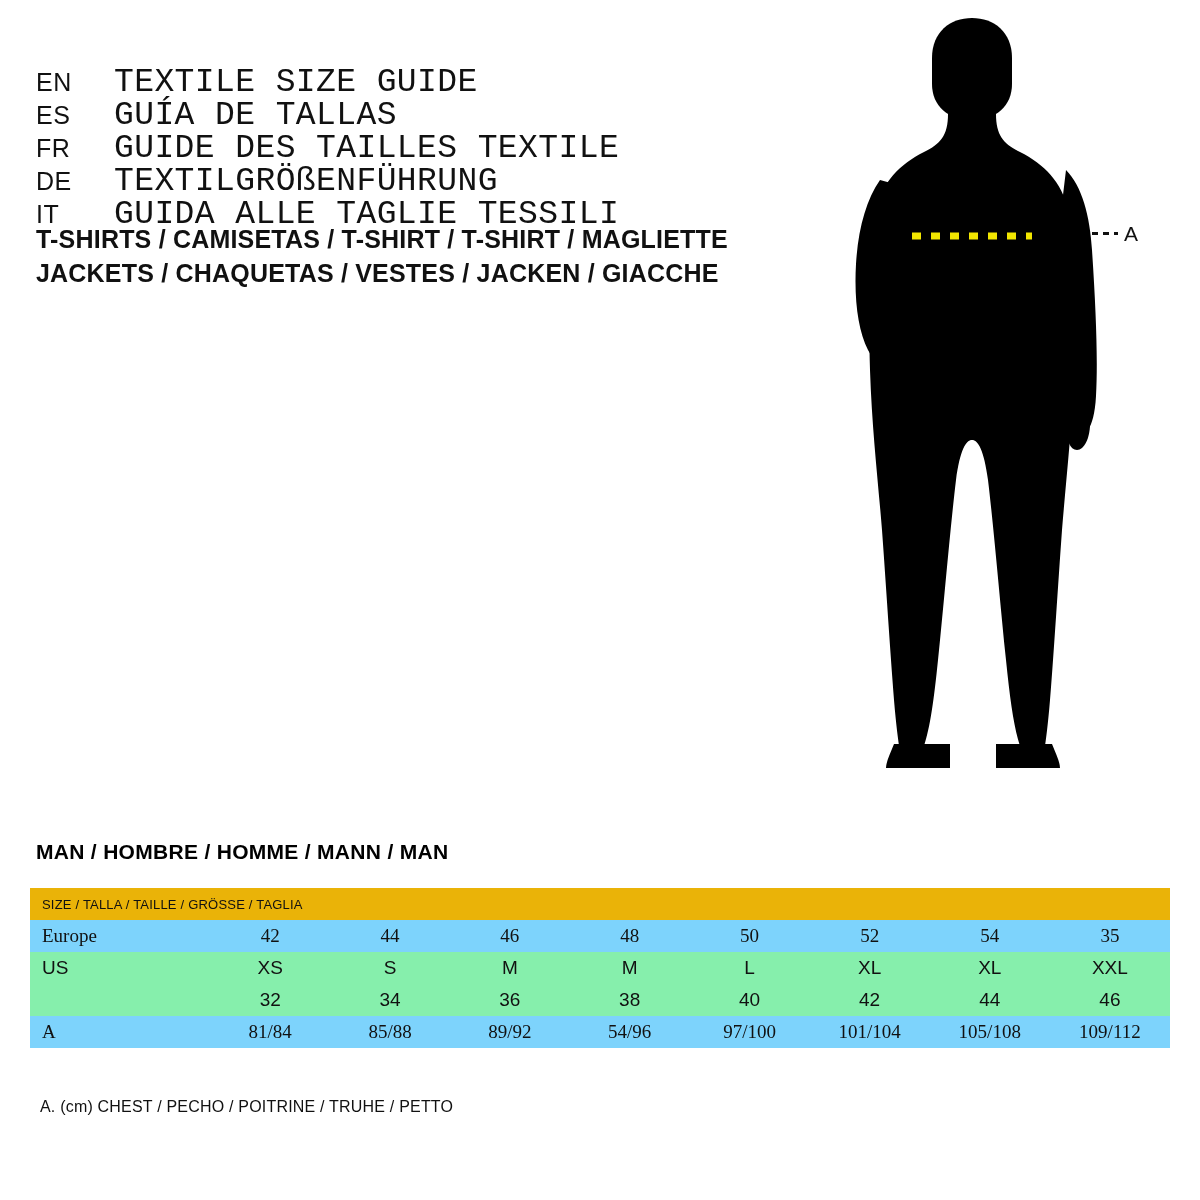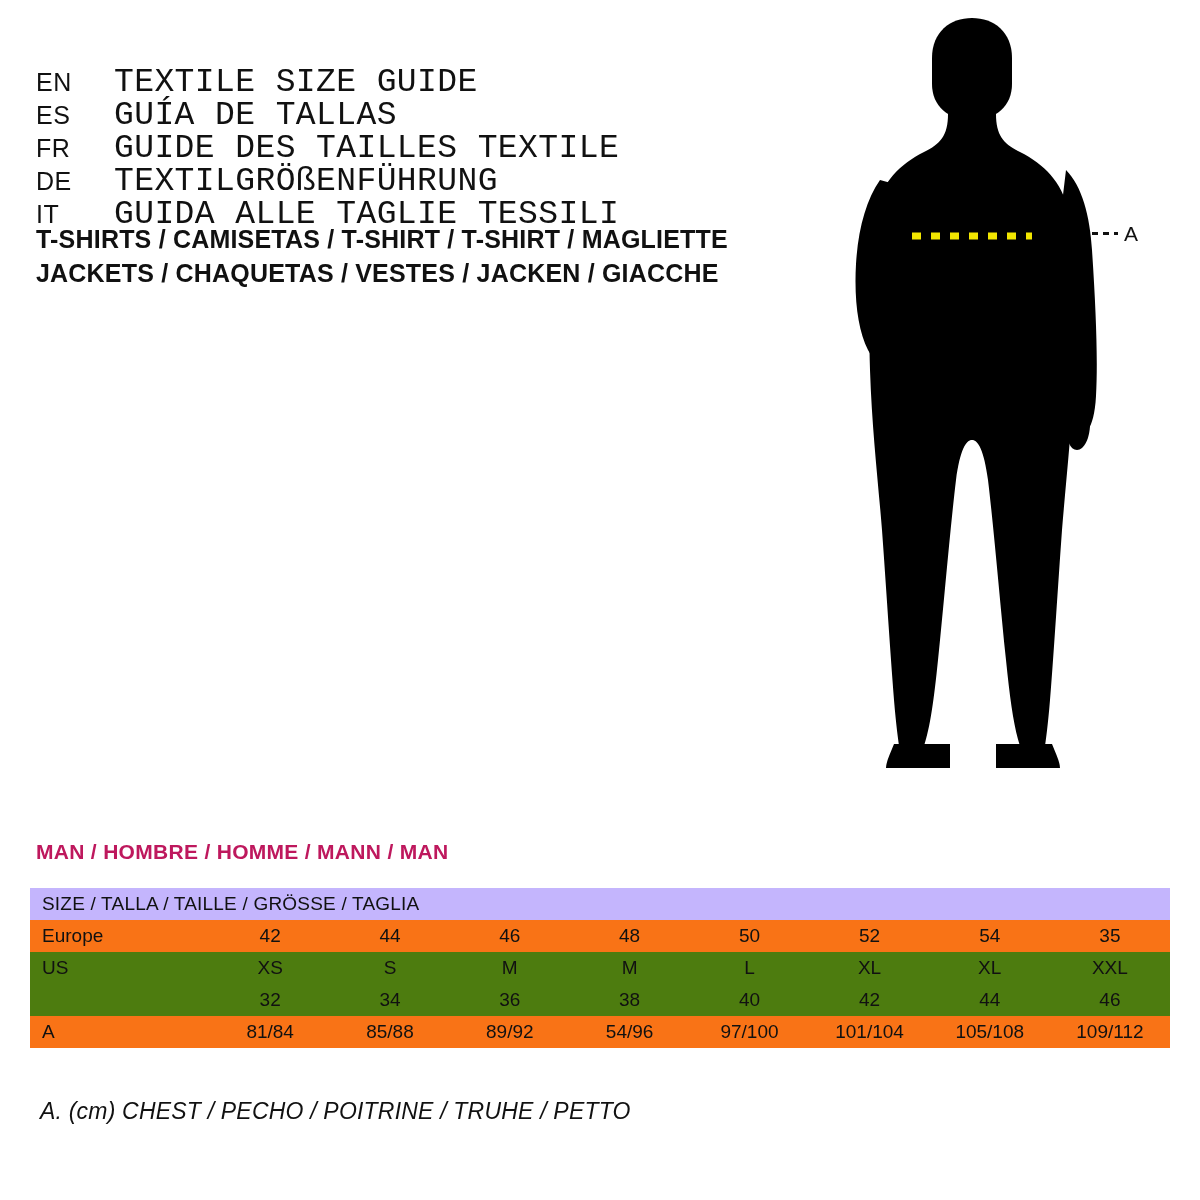--- a/index.html
+++ b/index.html
@@ -87,68 +87,67 @@
   }
 
   
   #man-title {
     position: absolute;
     left: 36px;
     top: 840px;
     font-size: 21px;
     font-weight: bold;
     letter-spacing: 0.3px;
-    color: #be185d;
+    color: #000000;
   }
 
   #size-table {
     position: absolute;
     left: 30px;
     top: 888px;
     width: 1140px;
     border-collapse: collapse;
     font-size: 19px;
     color: #111;
   }
   #size-table td {
     padding: 0;
     height: 32px;
     vertical-align: middle;
   }
   .row-head td {
-    background: #c4b5fd;
-    font-size: 19px;
+    background: #eab308;
+    font-size: 13px;
     height: 34px;
   }
-  .row-light td { background: #f97316; }
-  .row-grey td  { background: #4d7c0f; }
+  .row-light td { background: #7dd3fc; font-family: Liberation Serif, serif; }
+  .row-grey td  { background: #86efac; }
 
   .cell-label {
     text-align: left;
     padding-left: 12px !important;
     width: 170px;
   }
   .cell-val {
     text-align: center;
     width: 121px;
   }
   .head-label {
     text-align: left;
     padding-left: 12px !important;
     letter-spacing: 0.2px;
   }
 
   #footnote {
     position: absolute;
     left: 40px;
     top: 1098px;
-    font-size: 23px;
+    font-size: 16px;
     letter-spacing: 0.2px;
     color: #111;
-    font-style: italic;
   }
 </style>
 </head>
 <body>
 
 <div id="lang-block">
   <div class="lang-row">
     <span class="lang-code">EN</span>
     <span class="lang-text">TEXTILE SIZE GUIDE</span>
   </div>

